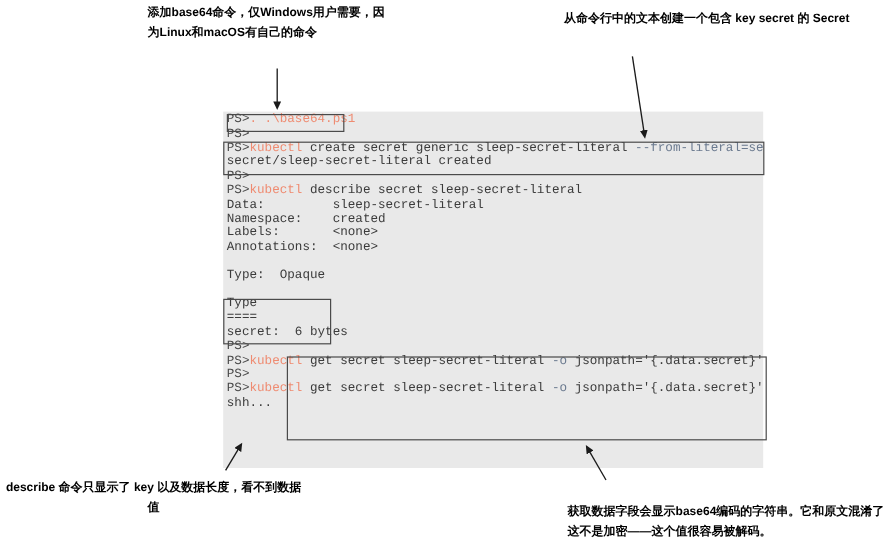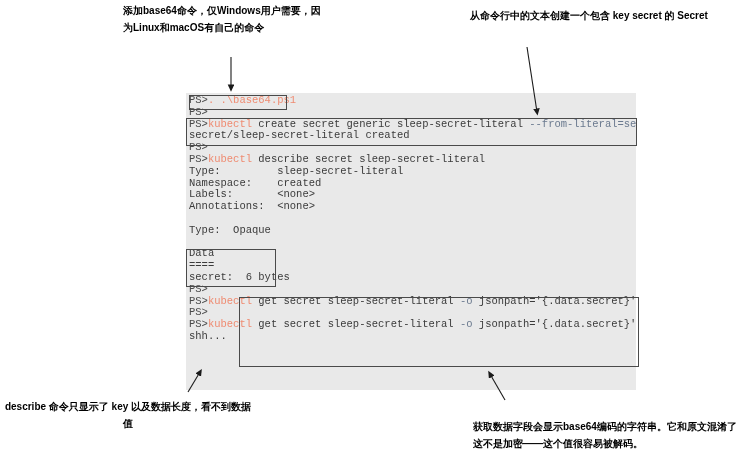--- a/index.html
+++ b/index.html
@@ -88,28 +88,28 @@
 
 <div class="callout" id="callout-getdata">获取数据字段会显示base64编码的字符串。它和原文混淆了，但这不是加密——这个值很容易被解码。</div>
 
 <div id="terminal">
     <div class="tline"><span class="prompt">PS&gt;</span><span class="cmd">. .\base64.ps1</span></div>
     <div class="tline"><span class="prompt">PS&gt;</span></div>
     <div class="tline"><span class="prompt">PS&gt;</span><span class="cmd">kubectl</span><span class="plain"> create secret generic sleep-secret-literal </span><span class="flag">--from-literal=secret=shh...</span></div>
     <div class="tline"><span class="plain">secret/sleep-secret-literal created</span></div>
     <div class="tline"><span class="prompt">PS&gt;</span></div>
     <div class="tline"><span class="prompt">PS&gt;</span><span class="cmd">kubectl</span><span class="plain"> describe secret sleep-secret-literal</span></div>
-    <div class="tline"><span class="plain">Type:         sleep-secret-literal</span></div>
+    <div class="tline"><span class="plain">Data:         sleep-secret-literal</span></div>
     <div class="tline"><span class="plain">Namespace:    created</span></div>
     <div class="tline"><span class="plain">Labels:       &lt;none&gt;</span></div>
     <div class="tline"><span class="plain">Annotations:  &lt;none&gt;</span></div>
     <div class="tline"><span class="plain"> </span></div>
     <div class="tline"><span class="plain">Type:  Opaque</span></div>
     <div class="tline"><span class="plain"> </span></div>
-    <div class="tline"><span class="plain">Data</span></div>
+    <div class="tline"><span class="plain">Type</span></div>
     <div class="tline"><span class="plain">====</span></div>
     <div class="tline"><span class="plain">secret:  6 bytes</span></div>
     <div class="tline"><span class="prompt">PS&gt;</span></div>
     <div class="tline"><span class="prompt">PS&gt;</span><span class="cmd">kubectl</span><span class="plain"> get secret sleep-secret-literal </span><span class="flag">-o</span><span class="plain"> jsonpath='{.data.secret}'</span></div>
     <div class="tline"><span class="prompt">PS&gt;</span></div>
     <div class="tline"><span class="prompt">PS&gt;</span><span class="cmd">kubectl</span><span class="plain"> get secret sleep-secret-literal </span><span class="flag">-o</span><span class="plain"> jsonpath='{.data.secret}' </span></div>
     <div class="tline"><span class="plain">shh...</span></div>
   </div>
 
 <div class="hl" id="hl-base64"></div>

